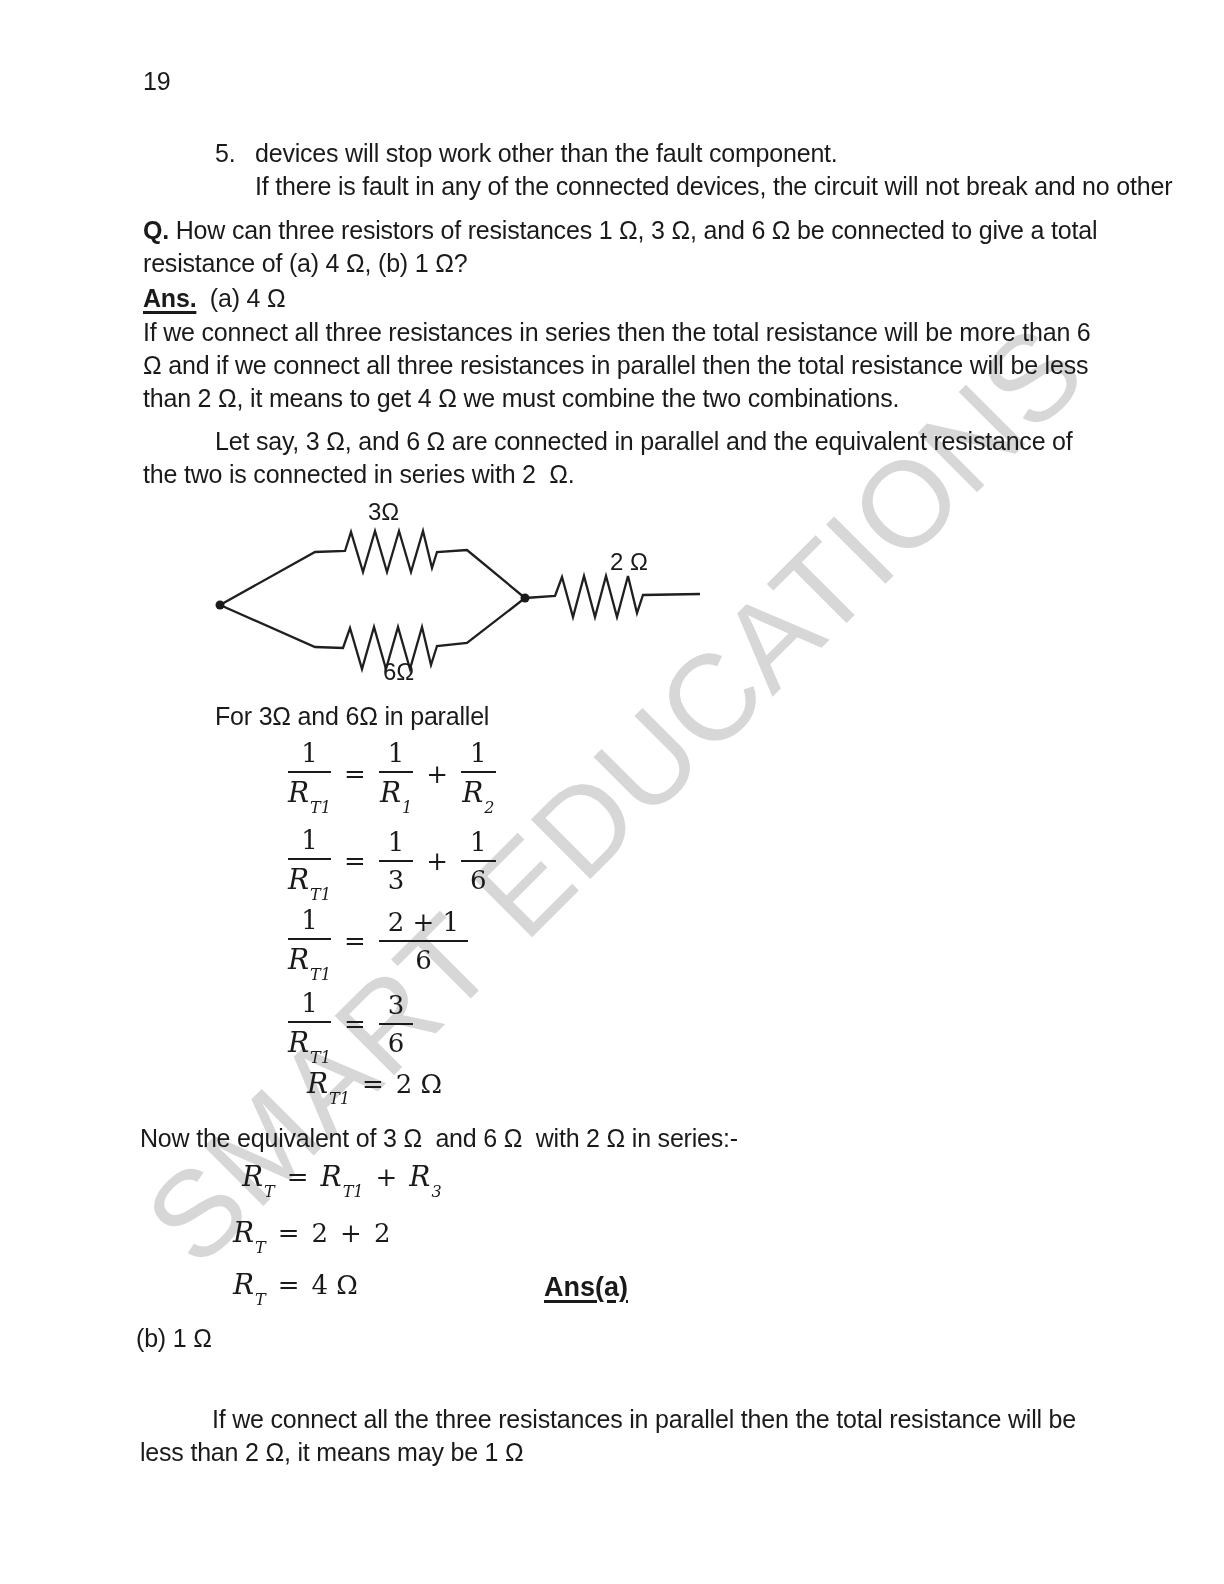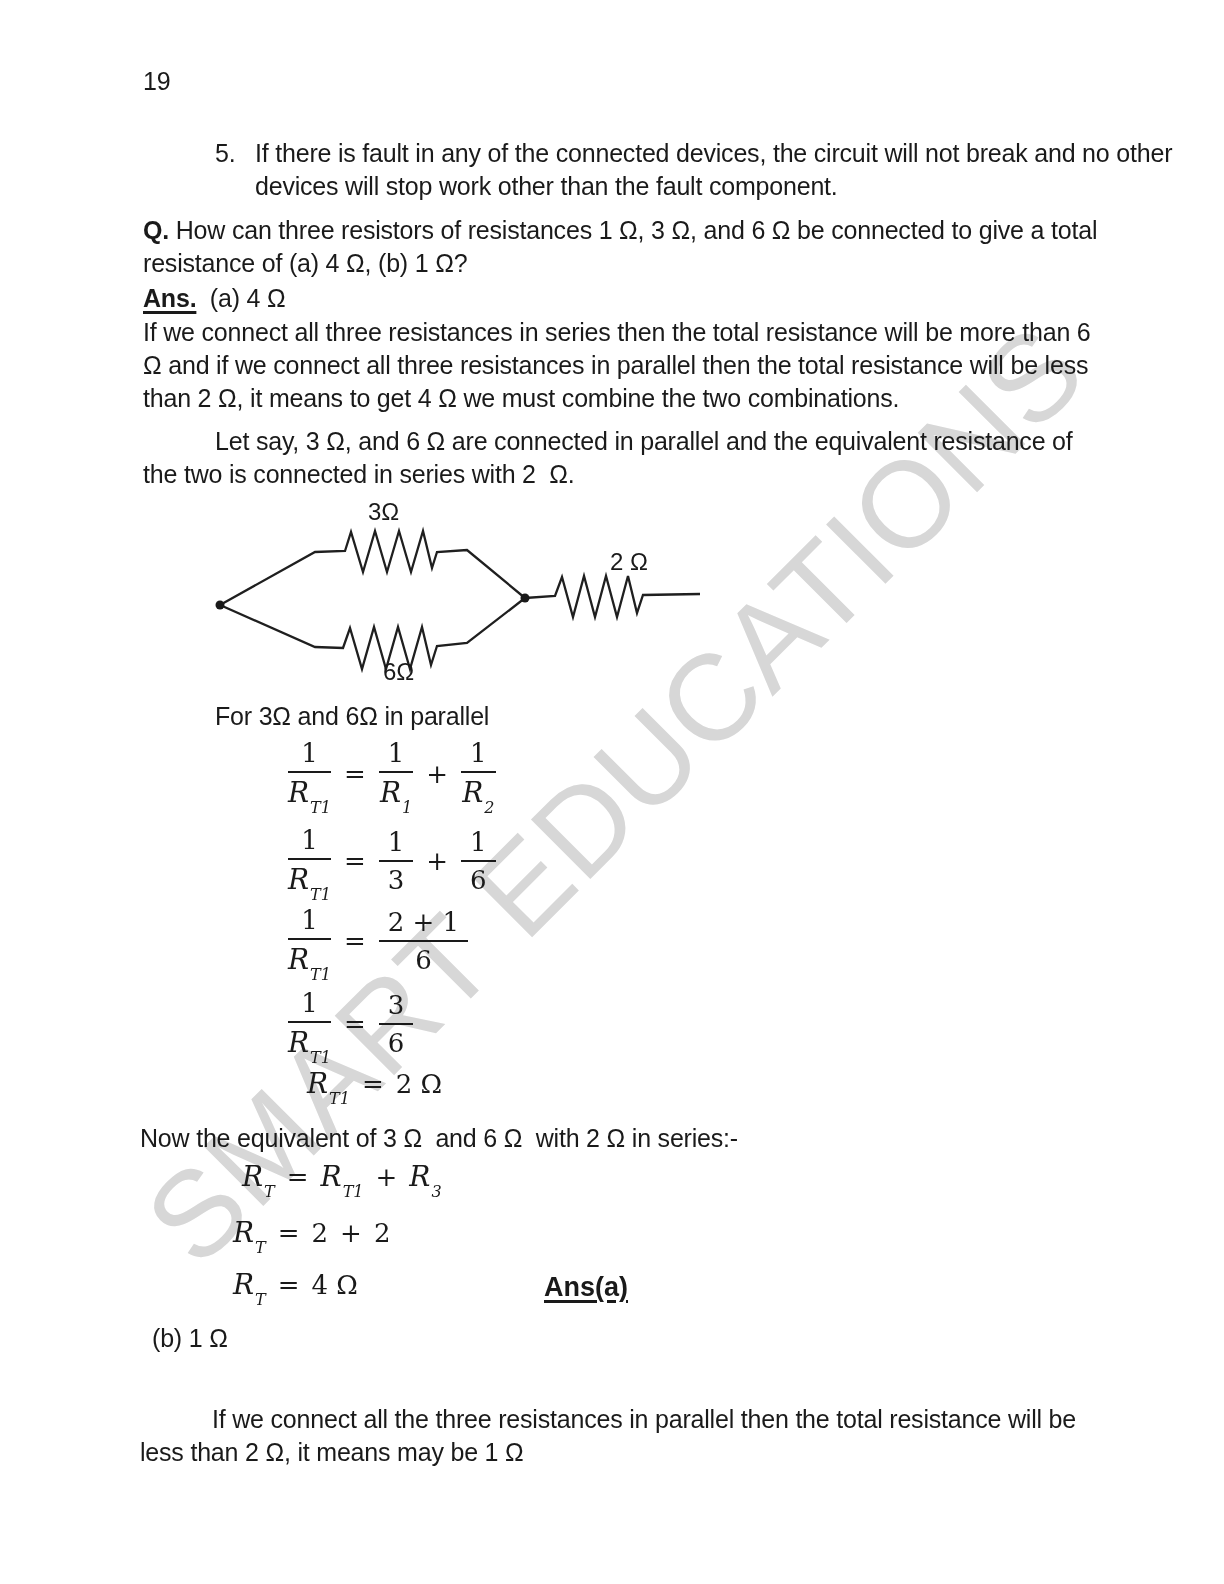--- a/index.html
+++ b/index.html
@@ -53,22 +53,22 @@
 
   <div class="watermark">SMART EDUCATIONS</div>
 
   <div class="content">
 
     <div class="abs line" style="left:143px;top:65px;">19</div>
 
     <div class="abs listrow" style="left:215px;top:137px;">
       <div class="marker line">5.</div>
       <div>
+        <div class="line">devices will stop work other than the fault component.</div>
         <div class="line">If there is fault in any of the connected devices, the circuit will not break and no other</div>
-        <div class="line">devices will stop work other than the fault component.</div>
       </div>
     </div>
 
     <div class="abs" style="left:143px;top:214px;">
       <div class="line"><span class="bold">Q.</span><span> How can three resistors of resistances 1 Ω, 3 Ω, and 6 Ω be connected to give a total</span></div>
       <div class="line">resistance of (a) 4 Ω, (b) 1 Ω?</div>
     </div>
 
     <div class="abs line" style="left:143px;top:282px;"><span class="bold ul">Ans.</span><span>  (a) 4 Ω</span></div>
 
@@ -179,21 +179,21 @@
     </div>
 
     <div class="eq baseline" style="left:233px;top:1268px;">
       <span><span class="mvar">R</span><span class="msub">T</span></span>
       <span class="op">=</span>
       <span class="mtext">4 Ω</span>
     </div>
 
     <div class="anstag" style="left:497px;top:1272px;">Ans(a)</div>
 
-    <div class="abs line" style="left:152px;top:1322px;">(b) 1 Ω</div>
+    <div class="abs line" style="left:136px;top:1322px;">(b) 1 Ω</div>
 
     <div class="abs" style="left:140px;top:1403px;">
       <div class="line indent">If we connect all the three resistances in parallel then the total resistance will be</div>
       <div class="line">less than 2 Ω, it means may be 1 Ω</div>
     </div>
 
   </div>
 </div>
 
 </body></html>

